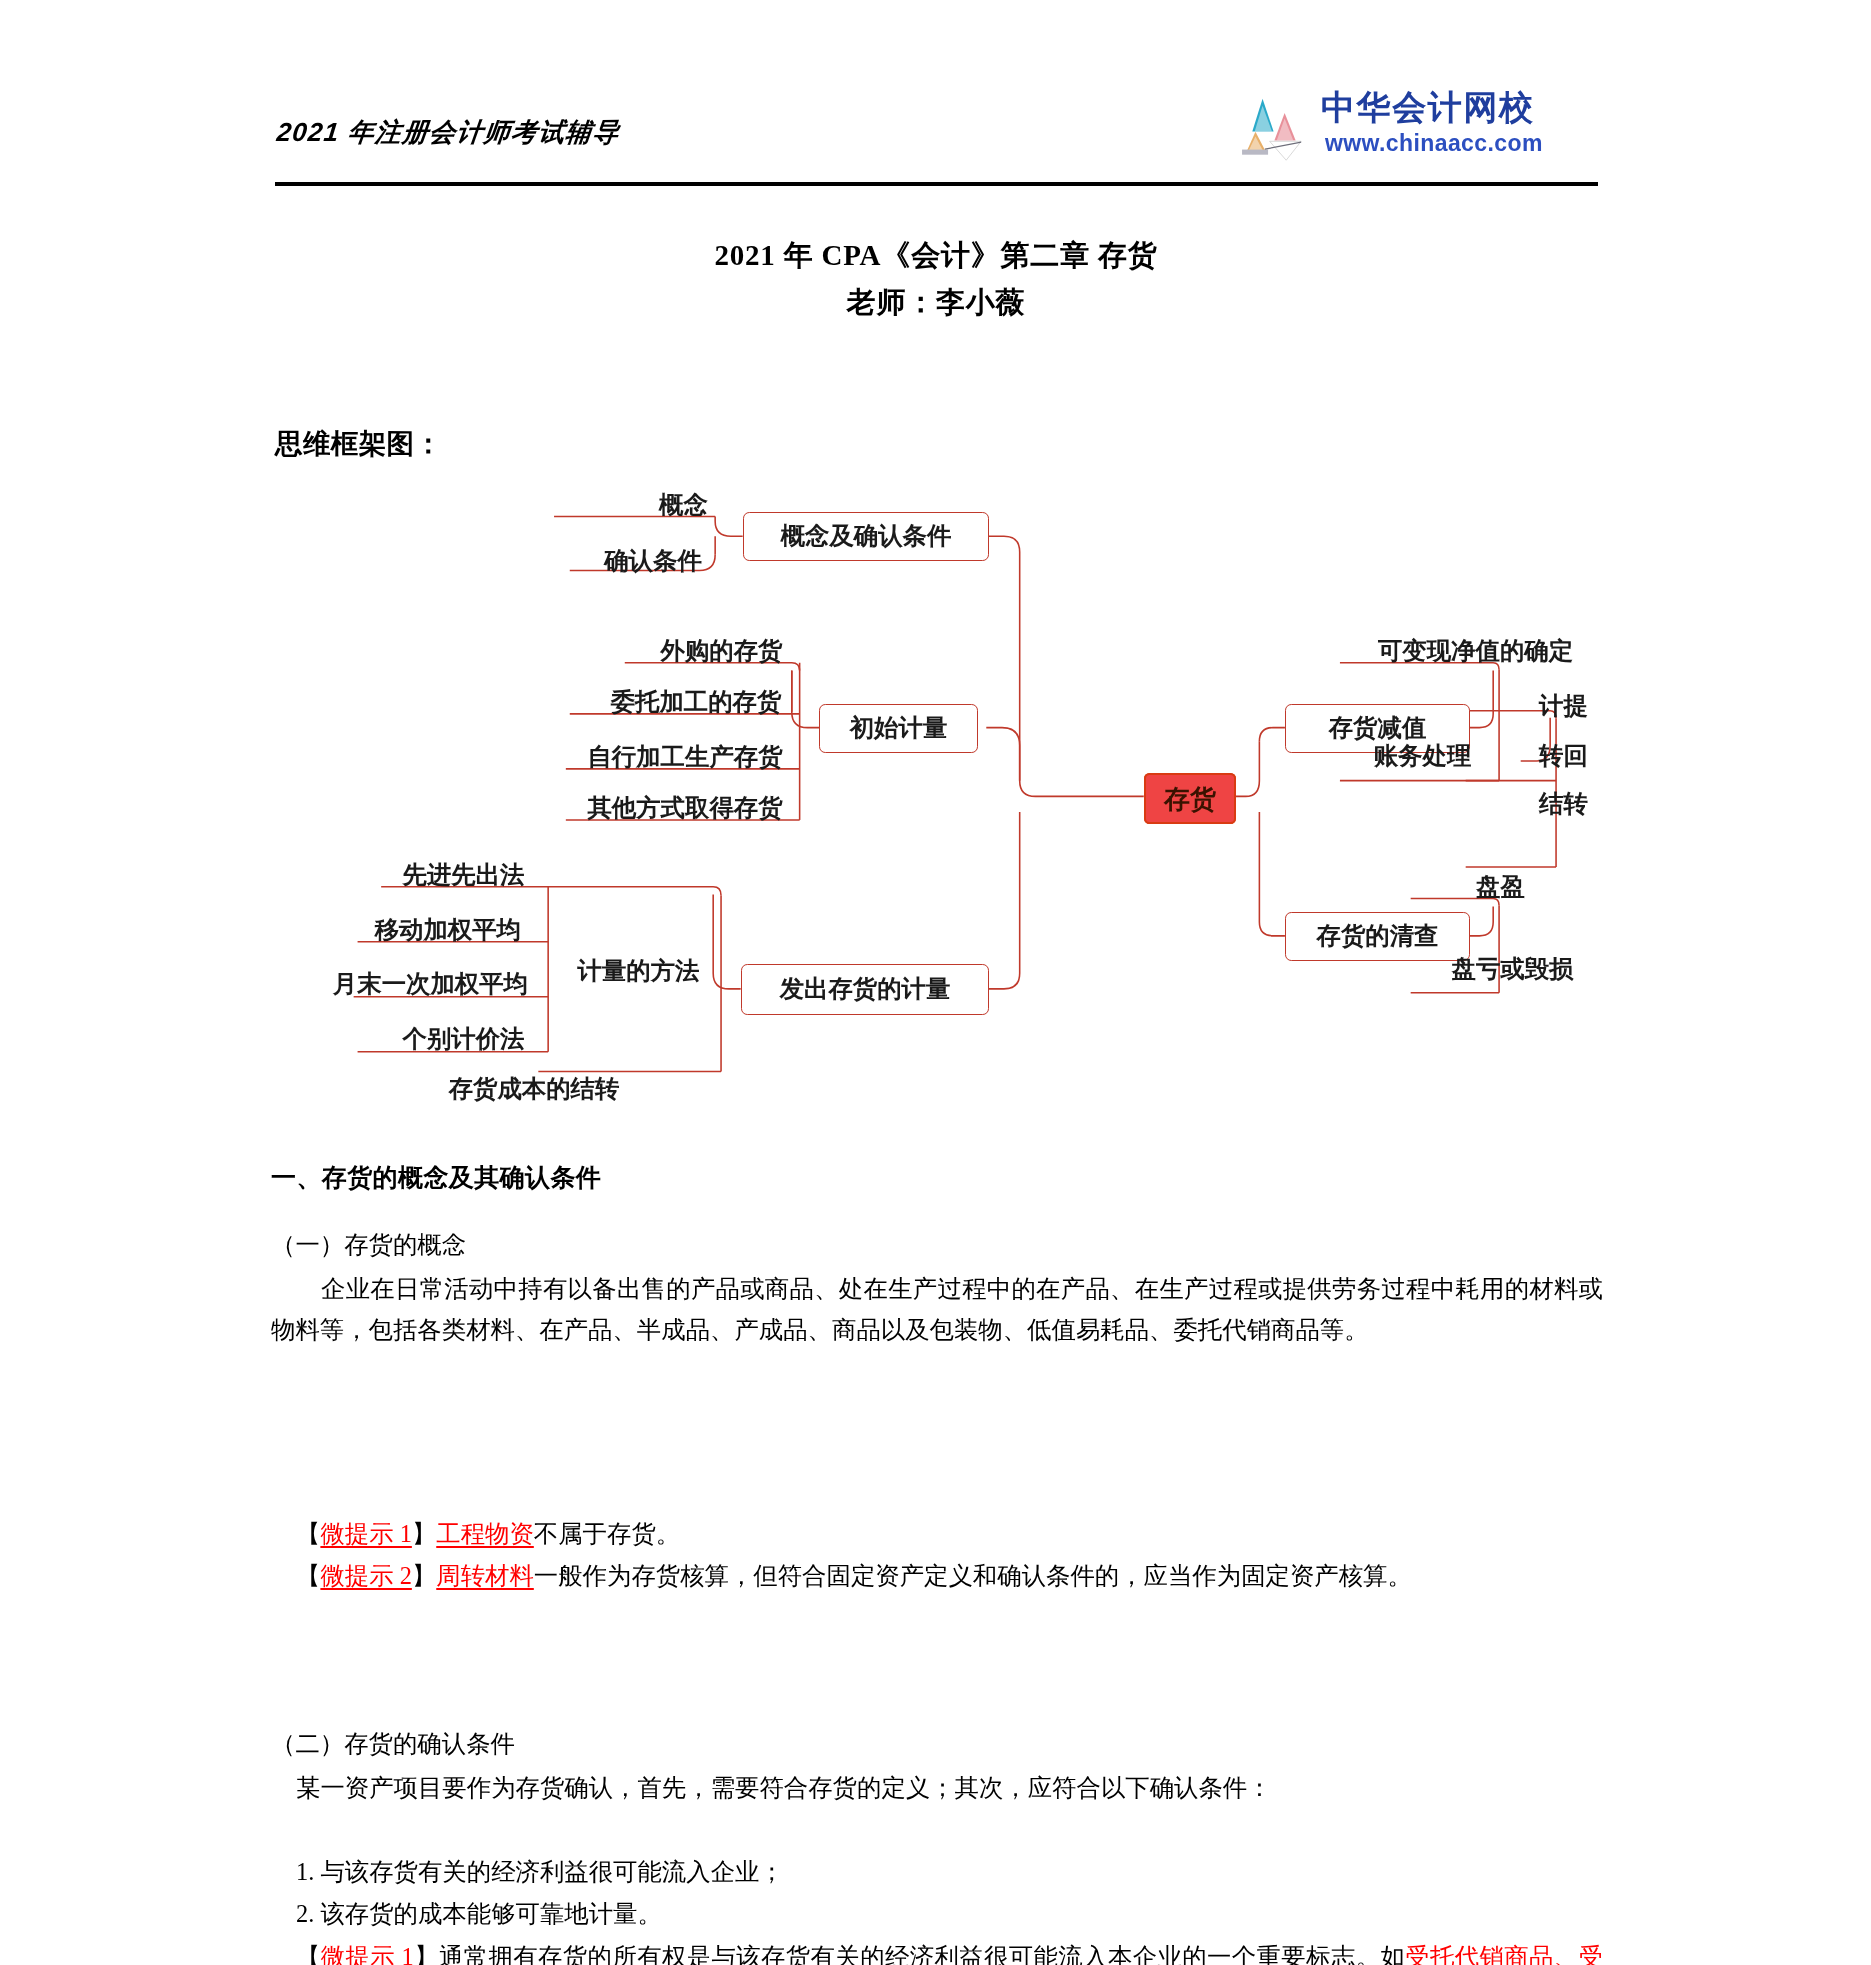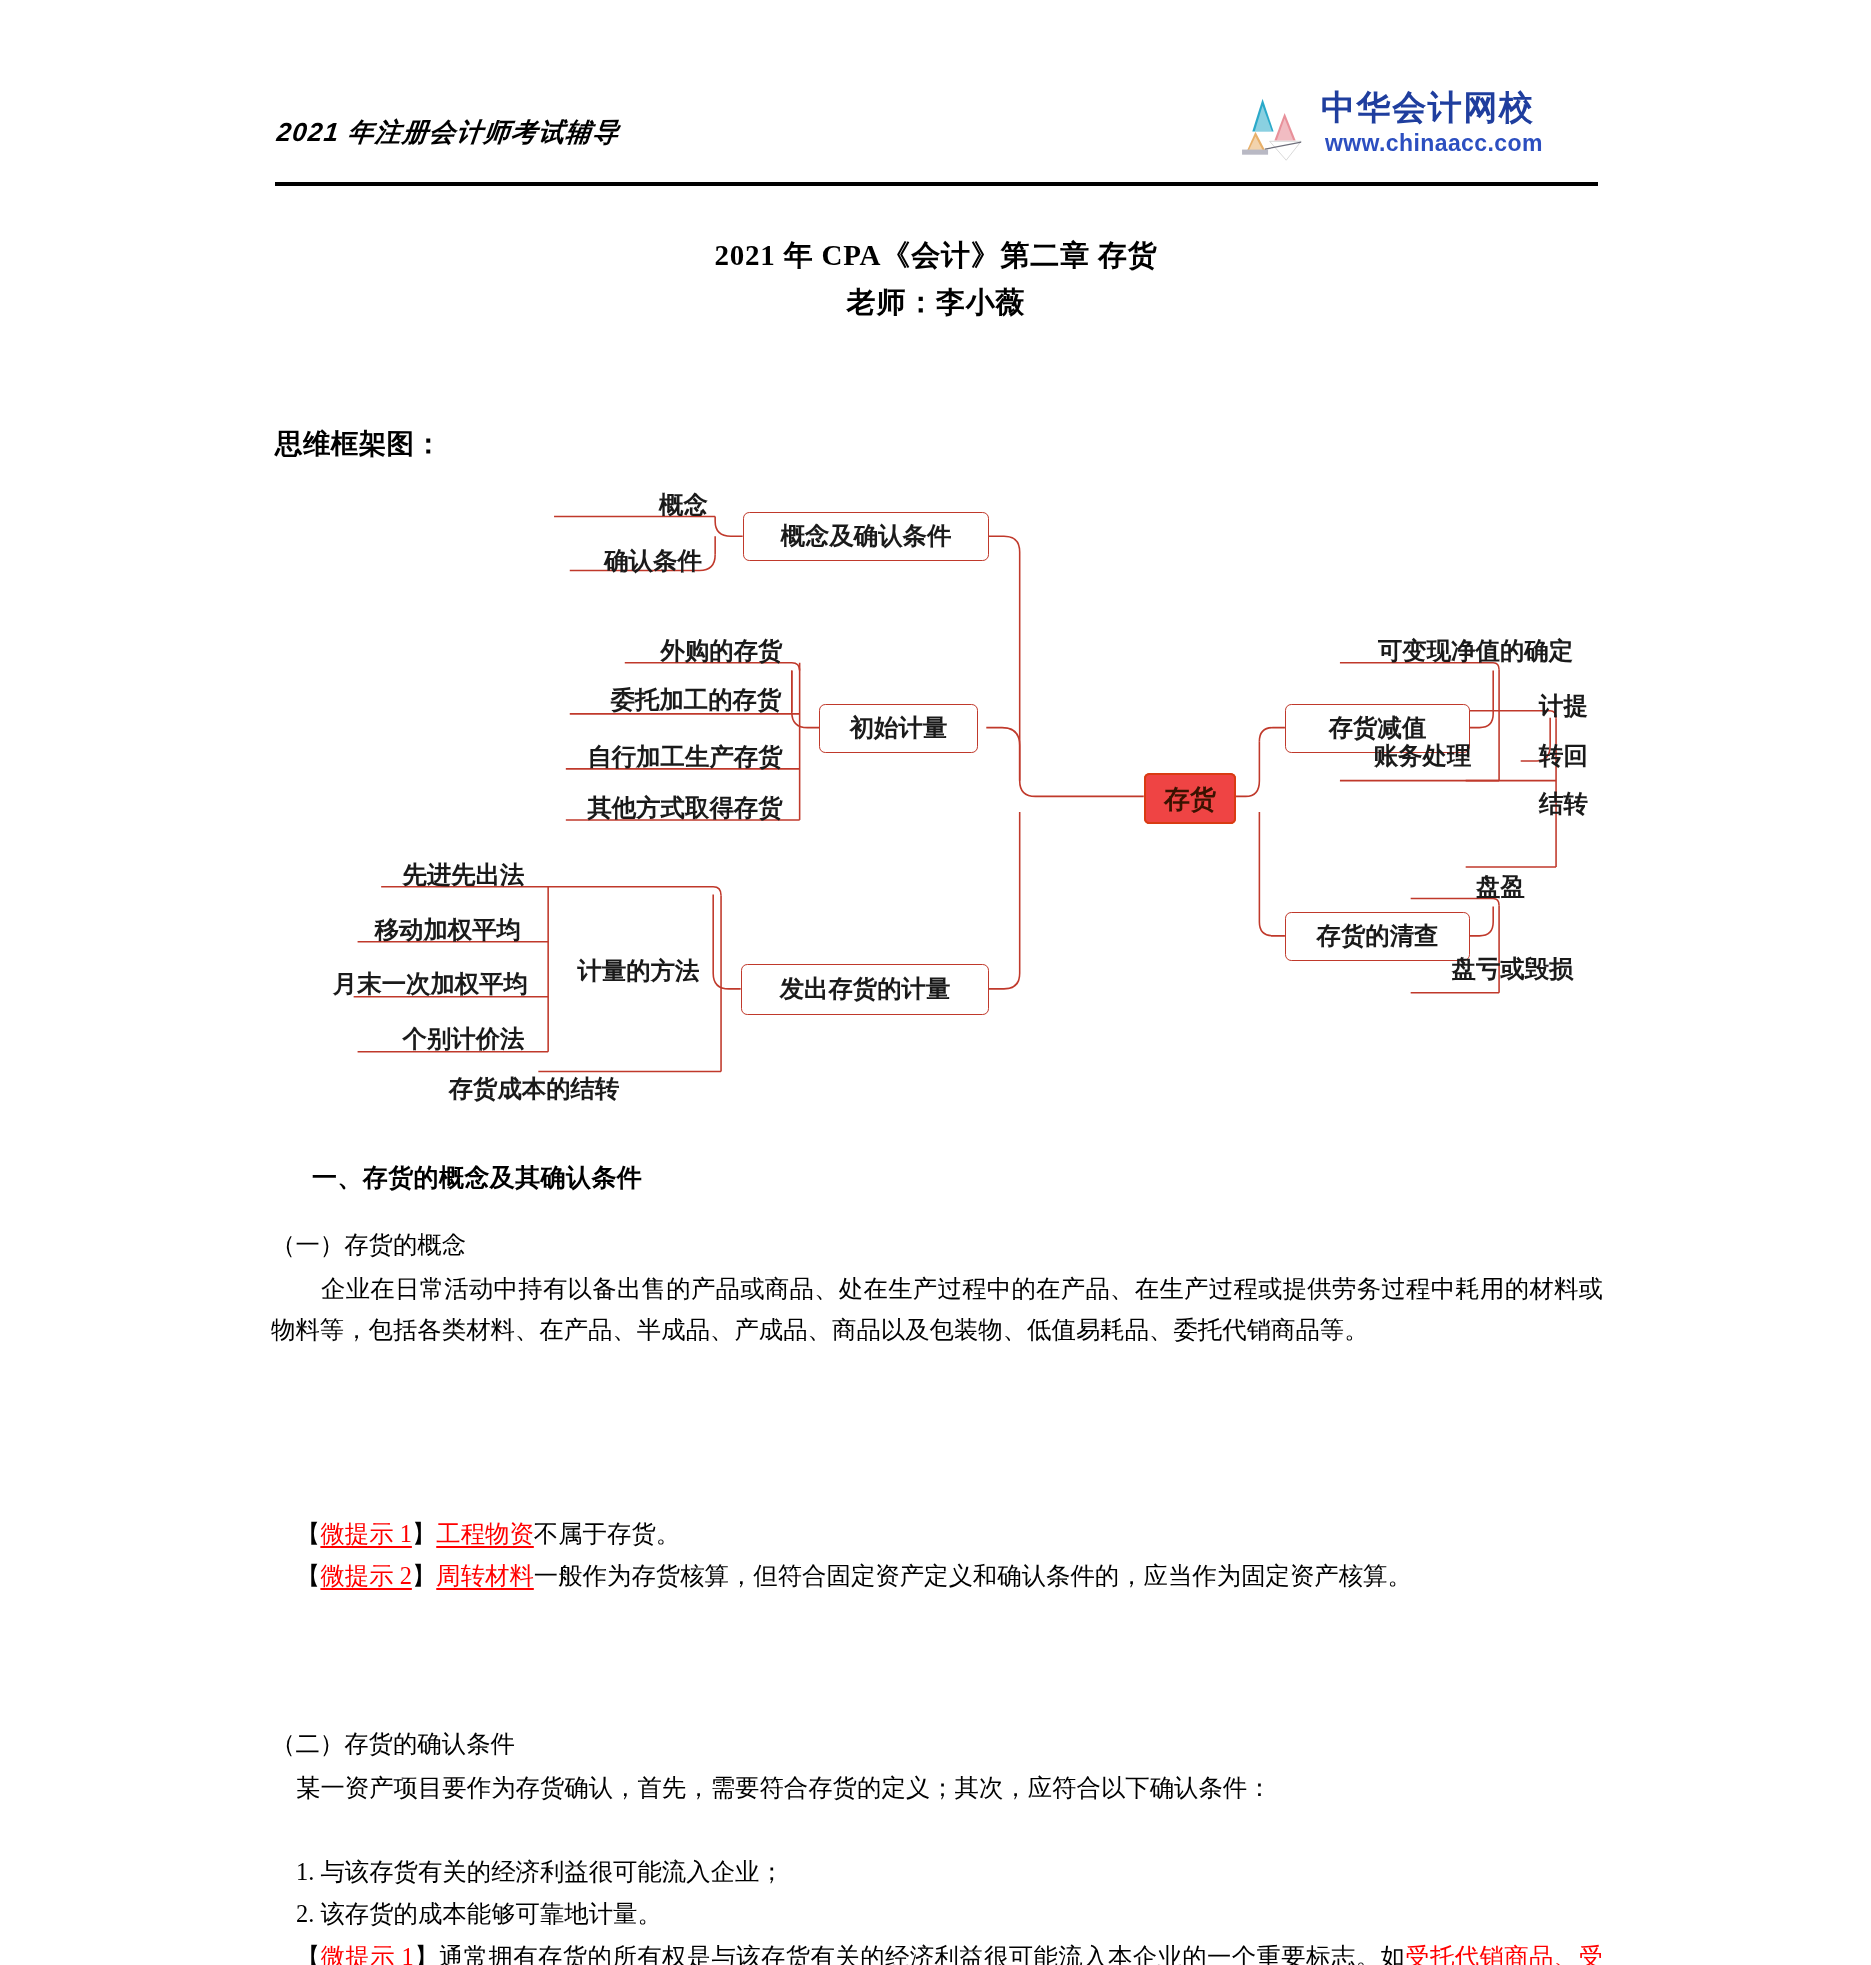--- a/index.html
+++ b/index.html
@@ -139,21 +139,20 @@
   .mm-plain { background: transparent; }
 
   
   .body-text { position: absolute; left: 271px; width: 1332px; }
   .h-section {
     font-family: "Liberation Sans", sans-serif;
     font-weight: bold;
     font-size: 25px;
     letter-spacing: 0.4px;
     white-space: nowrap;
-    margin-left: 41px;
   }
   .para {
     font-family: "Liberation Serif", "DejaVu Serif", serif;
     font-size: 24.4px;
     line-height: 41px;
     text-align: justify;
     text-justify: inter-ideograph;
     margin-top: 10px;
   }
   .para.indent { text-indent: 50px; }
@@ -263,21 +262,21 @@
 
     <div class="mm-node mm-root" style="left: 810px; top: 303px; width: 88px; height: 47px; color: transparent;"></div>
     <div class="mm-node mm-root" style="left:810px; top:303px; width:88px; height:47px;">存货</div>
 
     <div class="mm-node mm-boxed" style="left:409px; top:42px; width:244px; height:47px;">概念及确认条件</div>
     <div class="mm-node mm-plain" style="left:310px; top:21.6px; width:79px; height:27.5px;">概念</div>
     <div class="mm-node mm-plain" style="left:252px; top:77px; width:134px; height:27.5px;">确认条件</div>
 
     <div class="mm-node mm-boxed" style="left:485px; top:234px; width:157px; height:47px;">初始计量</div>
     <div class="mm-node mm-plain" style="left:309px; top:167px; width:157px; height:27.5px;">外购的存货</div>
-    <div class="mm-node mm-plain" style="left:259px; top:218px; width:206px; height:27.5px;font-family:Liberation Mono, monospace;">委托加工的存货</div>
+    <div class="mm-node mm-plain" style="left:259px; top:218px; width:206px; height:27.5px;">委托加工的存货</div>
     <div class="mm-node mm-plain" style="left:236px; top:273px; width:230px; height:27.5px;">自行加工生产存货</div>
     <div class="mm-node mm-plain" style="left:236px; top:324px; width:230px; height:27.5px;">其他方式取得存货</div>
 
     <div class="mm-node mm-boxed" style="left:407px; top:494px; width:246px; height:49px;">发出存货的计量</div>
     <div class="mm-node mm-plain" style="left:220px; top:487px; width:169px; height:27.5px;">计量的方法</div>
     <div class="mm-node mm-plain" style="left:43px; top:391px; width:173px; height:27.5px;">先进先出法</div>
     <div class="mm-node mm-plain" style="left:11.8px; top:446px; width:204px; height:27.5px;">移动加权平均</div>
     <div class="mm-node mm-plain" style="left:-23.6px; top:500px; width:240px; height:27.5px;">月末一次加权平均</div>
     <div class="mm-node mm-plain" style="left:43px; top:555px; width:173px; height:27.5px;">个别计价法</div>
     <div class="mm-node mm-plain" style="left:90px; top:605px; width:220px; height:27.5px;">存货成本的结转</div>

